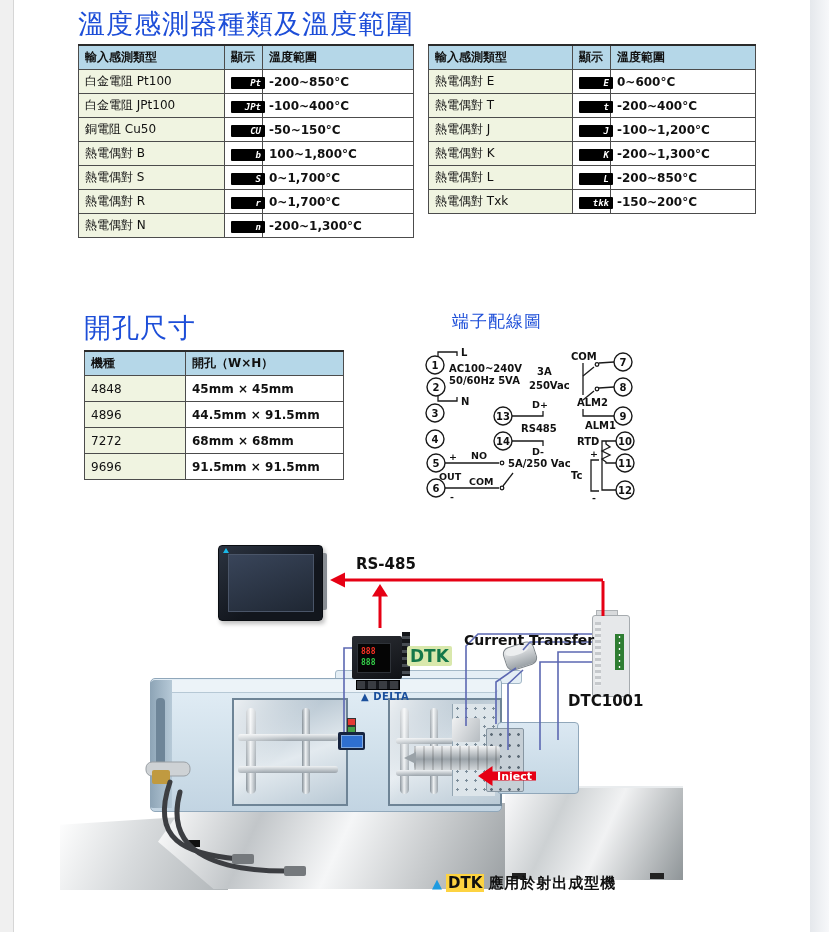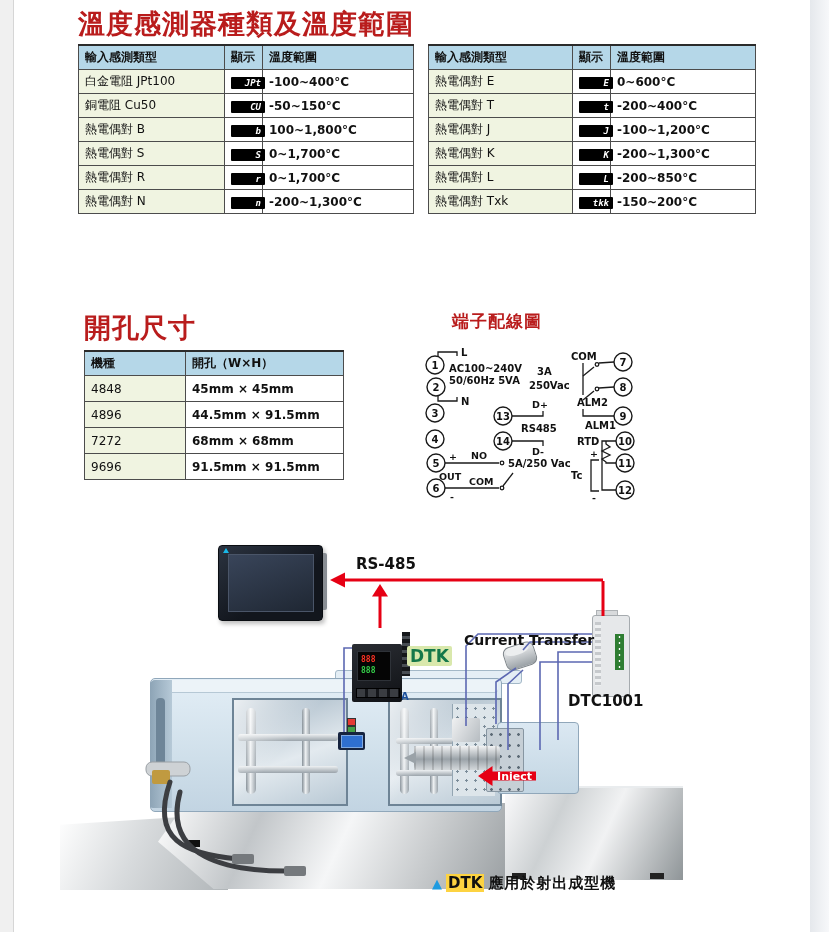--- a/index.html
+++ b/index.html
@@ -1,21 +1,21 @@
 <!DOCTYPE html>
 <html><head>
 <meta charset="utf-8">
 <style>
   html,body{margin:0;padding:0;width:829px;height:932px;overflow:hidden;background:#fff;
     font-family:"DejaVu Sans","Liberation Sans",sans-serif;color:#111;}
   .abs{position:absolute;}
   #page{position:relative;width:829px;height:932px;background:#fff;}
   #gutter-left{left:0;top:0;width:13px;height:932px;background:#f0f0f0;border-right:1px solid #d6d6d6;}
   #gutter-right{right:0;top:0;width:19px;height:932px;background:linear-gradient(90deg,#e5e8ec,#f7f8fa);}
-  .sec-title{position:absolute;color:#b91c1c;font-weight:bold;letter-spacing:1px;}
+  .sec-title{position:absolute;color:#1d4ed8;font-weight:normal;letter-spacing:1px;}
   #t1{left:78px;top:6px;font-size:27px;}
   #t2{left:84px;top:310px;font-size:27px;}
   #t3{left:452px;top:310px;font-size:17px;}
   table.dtab{position:absolute;border-collapse:collapse;table-layout:fixed;background:#fff;
     border:1px solid #4c4c4c;border-top:2px solid #2b2b2b;}
   table.dtab th{background:#b5d7e8;font-size:12px;font-weight:bold;text-align:left;
     padding:2px 6px;border-bottom:1px solid #4c4c4c;height:19px;}
   table.dtab td{font-size:12px;padding:1px 6px;border-bottom:1px solid #4c4c4c;height:21px;}
   table.dtab th+th, table.dtab td+td{border-left:1px solid #4c4c4c;}
   td.c-type, td.c-model{background:#f0f4e1;}
@@ -72,21 +72,21 @@
   #left-ped{left:60px;top:274px;width:168px;height:76px;background:linear-gradient(115deg,#ffffff,#d8dbdd 45%,#b0b5b8);
     clip-path:polygon(0 14%,100% 0,100% 100%,0 100%);}
   #notch{left:186px;top:300px;width:14px;height:7px;background:#111;}
   .foot{width:14px;height:6px;background:#222;}
   
   #hmi{left:218px;top:5px;width:103px;height:74px;background:linear-gradient(145deg,#2b3340,#12161d 60%);
     border:1px solid #0a0d12;border-radius:4px;z-index:3;box-shadow:2px 3px 4px rgba(0,0,0,.25);}
   #hmi .screen{left:9px;top:8px;width:84px;height:56px;background:linear-gradient(160deg,#39455a,#1f2733);border:1px solid #4a5568;}
   #hmi .dlogo{left:4px;top:2px;width:0;height:0;border-left:3px solid transparent;border-right:3px solid transparent;border-bottom:5px solid #19b8e8;}
   #hmi-strip{left:319px;top:13px;width:8px;height:57px;background:linear-gradient(90deg,#c7cbd0,#8f959c);border-radius:0 2px 2px 0;z-index:2;}
-  #dtk-dev{left:352px;top:104px;width:50px;height:58px;background:linear-gradient(160deg,#2a2d33,#101216);border-radius:2px;z-index:3;}
+  #dtk-dev{left:352px;top:96px;width:50px;height:43px;background:linear-gradient(160deg,#2a2d33,#101216);border-radius:2px;z-index:3;}
   #dtk-dev .disp{left:5px;top:7px;width:32px;height:28px;background:#050505;border:1px solid #2e3238;}
   #dtk-dev .pv{position:absolute;left:3px;top:3px;color:#ff3224;font-family:"DejaVu Sans Mono",monospace;font-size:8px;font-weight:bold;}
   #dtk-dev .sv{position:absolute;left:3px;top:14px;color:#35d04a;font-family:"DejaVu Sans Mono",monospace;font-size:8px;font-weight:bold;}
   #dtk-dev .btns{left:4px;top:44px;width:42px;height:8px;background:repeating-linear-gradient(90deg,#3a3d42 0 8px,#14161a 8px 11px);border:1px solid #000;}
   #dtk-comb{left:402px;top:92px;width:8px;height:44px;background:repeating-linear-gradient(180deg,#15171a 0 4px,#474c52 4px 7px);z-index:3;}
   #dtc-dev{left:592px;top:75px;width:36px;height:80px;background:#e6e8ea;border:1px solid #a6abaf;border-radius:3px;z-index:3;}
   #dtc-dev .fins{left:2px;top:6px;width:6px;height:64px;background:repeating-linear-gradient(180deg,#c6c9cc 0 3px,#eef0f1 3px 6px);}
   #dtc-dev .terms{left:22px;top:18px;width:9px;height:36px;background-color:#2e7d32;
     background-image:radial-gradient(#fff 1px,transparent 1.3px);background-size:9px 6px;}
   #dtc-tab{left:596px;top:70px;width:20px;height:6px;background:#d8dadc;border:1px solid #aeb2b5;z-index:3;}
@@ -120,20 +120,25 @@
         <col style="width:151px">
       </colgroup>
     <thead>
         <tr>
       <th>輸入感測類型</th>
       <th>顯示</th>
       <th>溫度範圍</th>
     </tr>
       </thead>
     <tbody>
+        <tr>
+          <td class="c-type">白金電阻 Pt100</td>
+          <td class="c-disp"><span class="seg">Pt</span></td>
+          <td class="c-range">-200~850°C</td>
+        </tr>
         <tr>
           <td class="c-type">白金電阻 JPt100</td>
           <td class="c-disp"><span class="seg">JPt</span></td>
           <td class="c-range">-100~400°C</td>
         </tr>
         <tr>
           <td class="c-type">銅電阻 Cu50</td>
           <td class="c-disp"><span class="seg">CU</span></td>
           <td class="c-range">-50~150°C</td>
         </tr>

